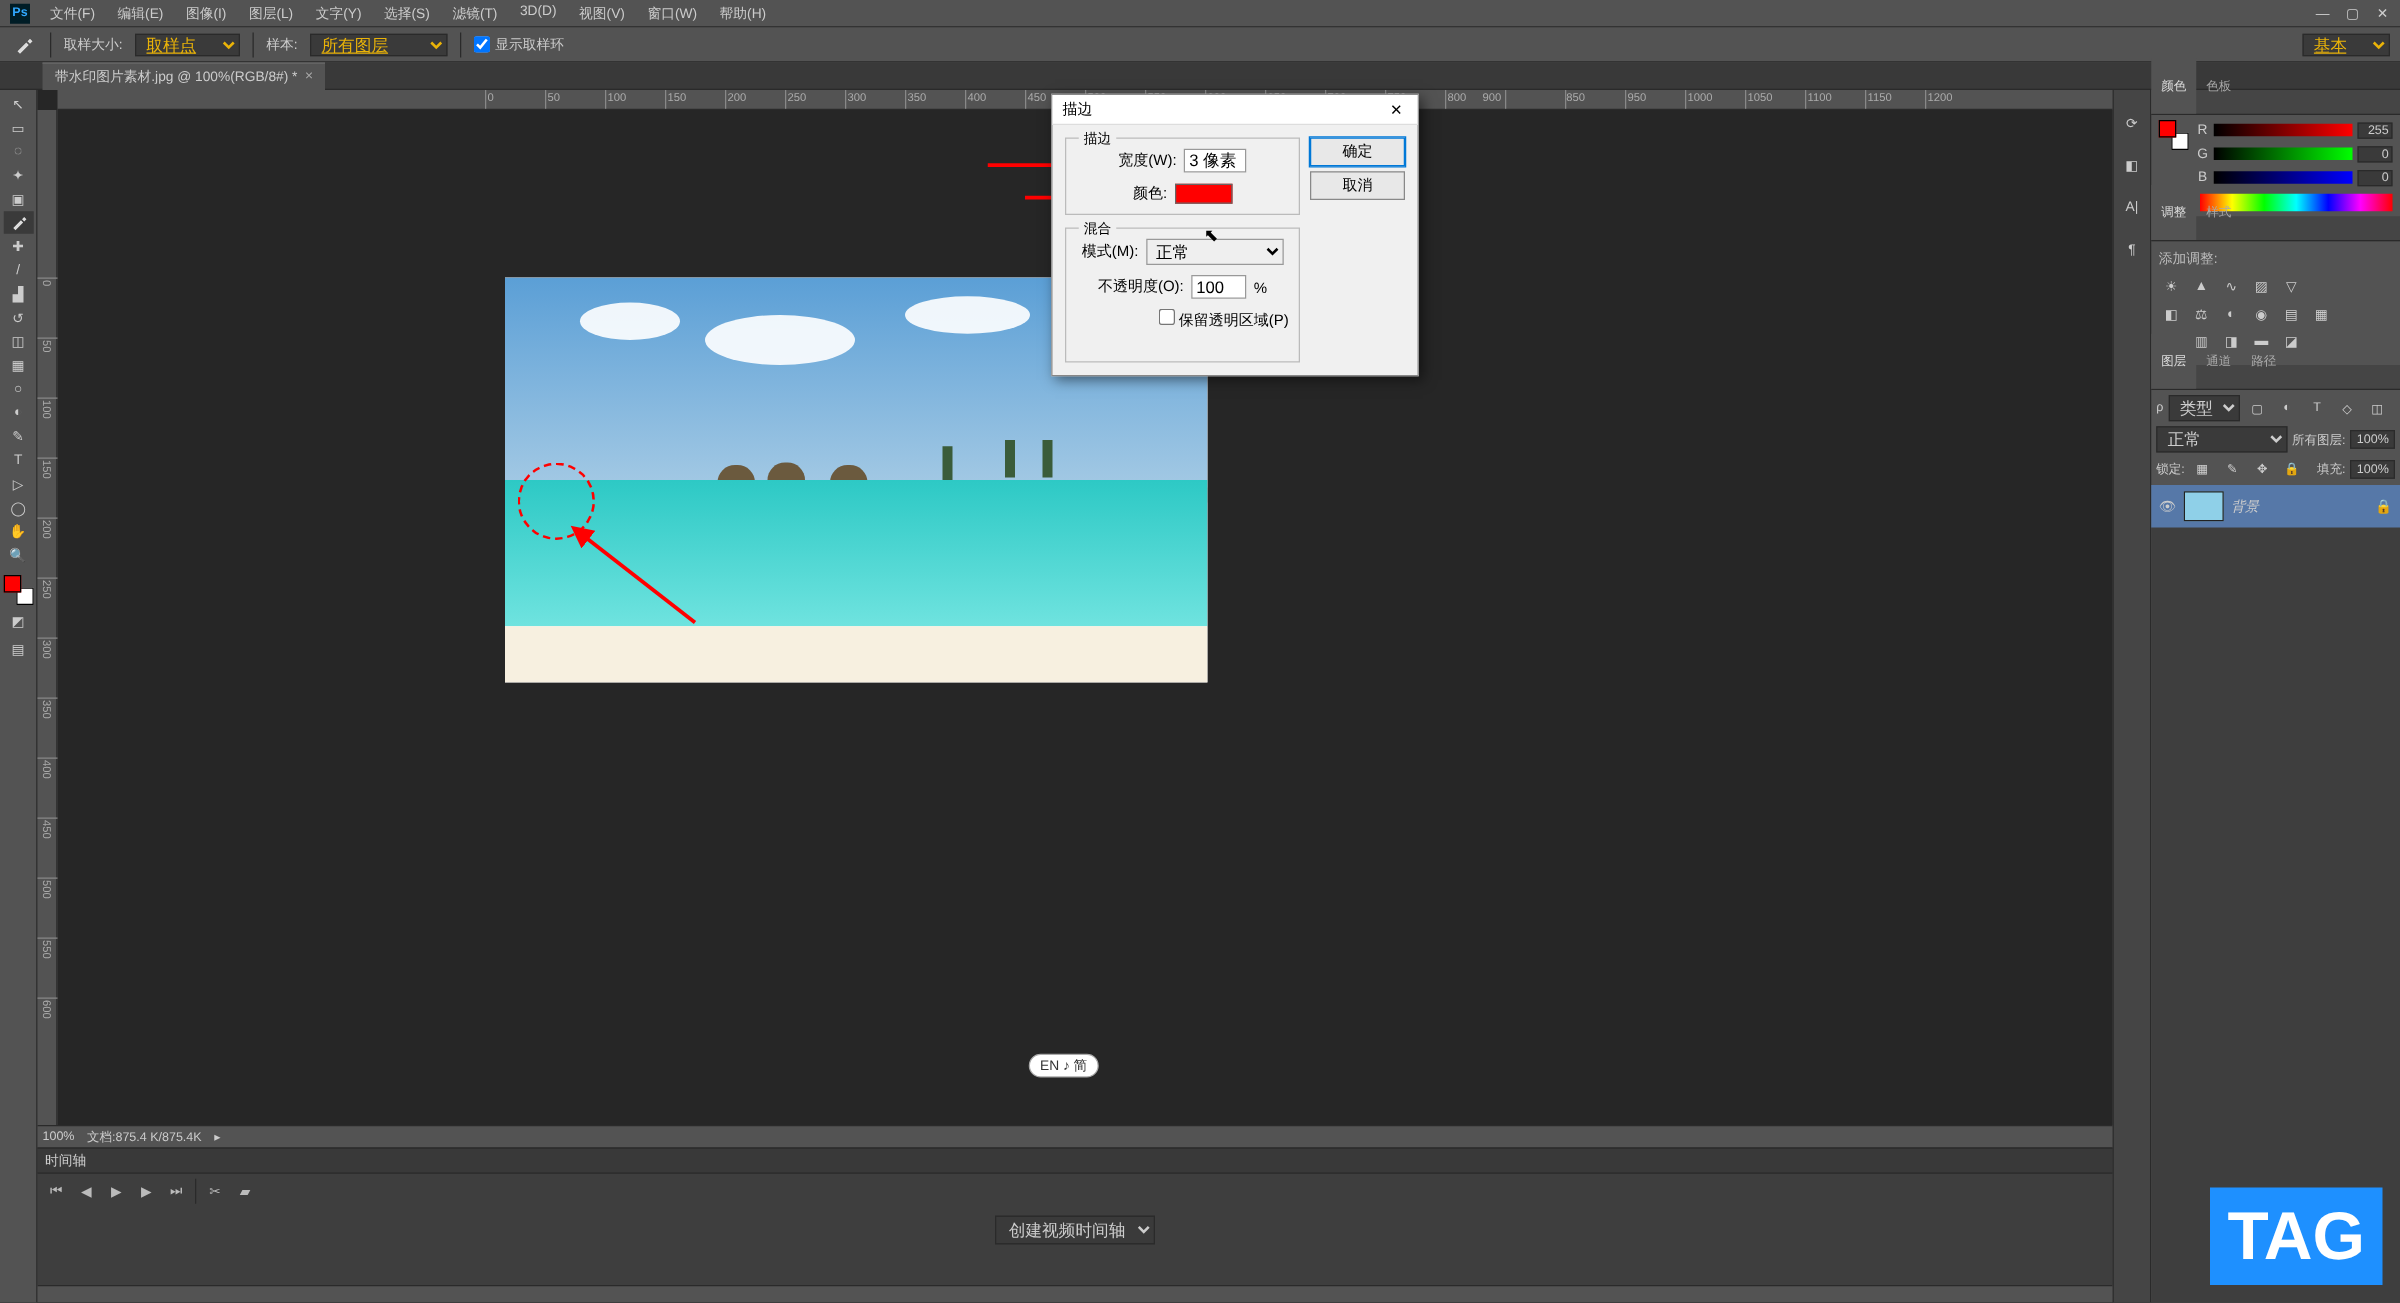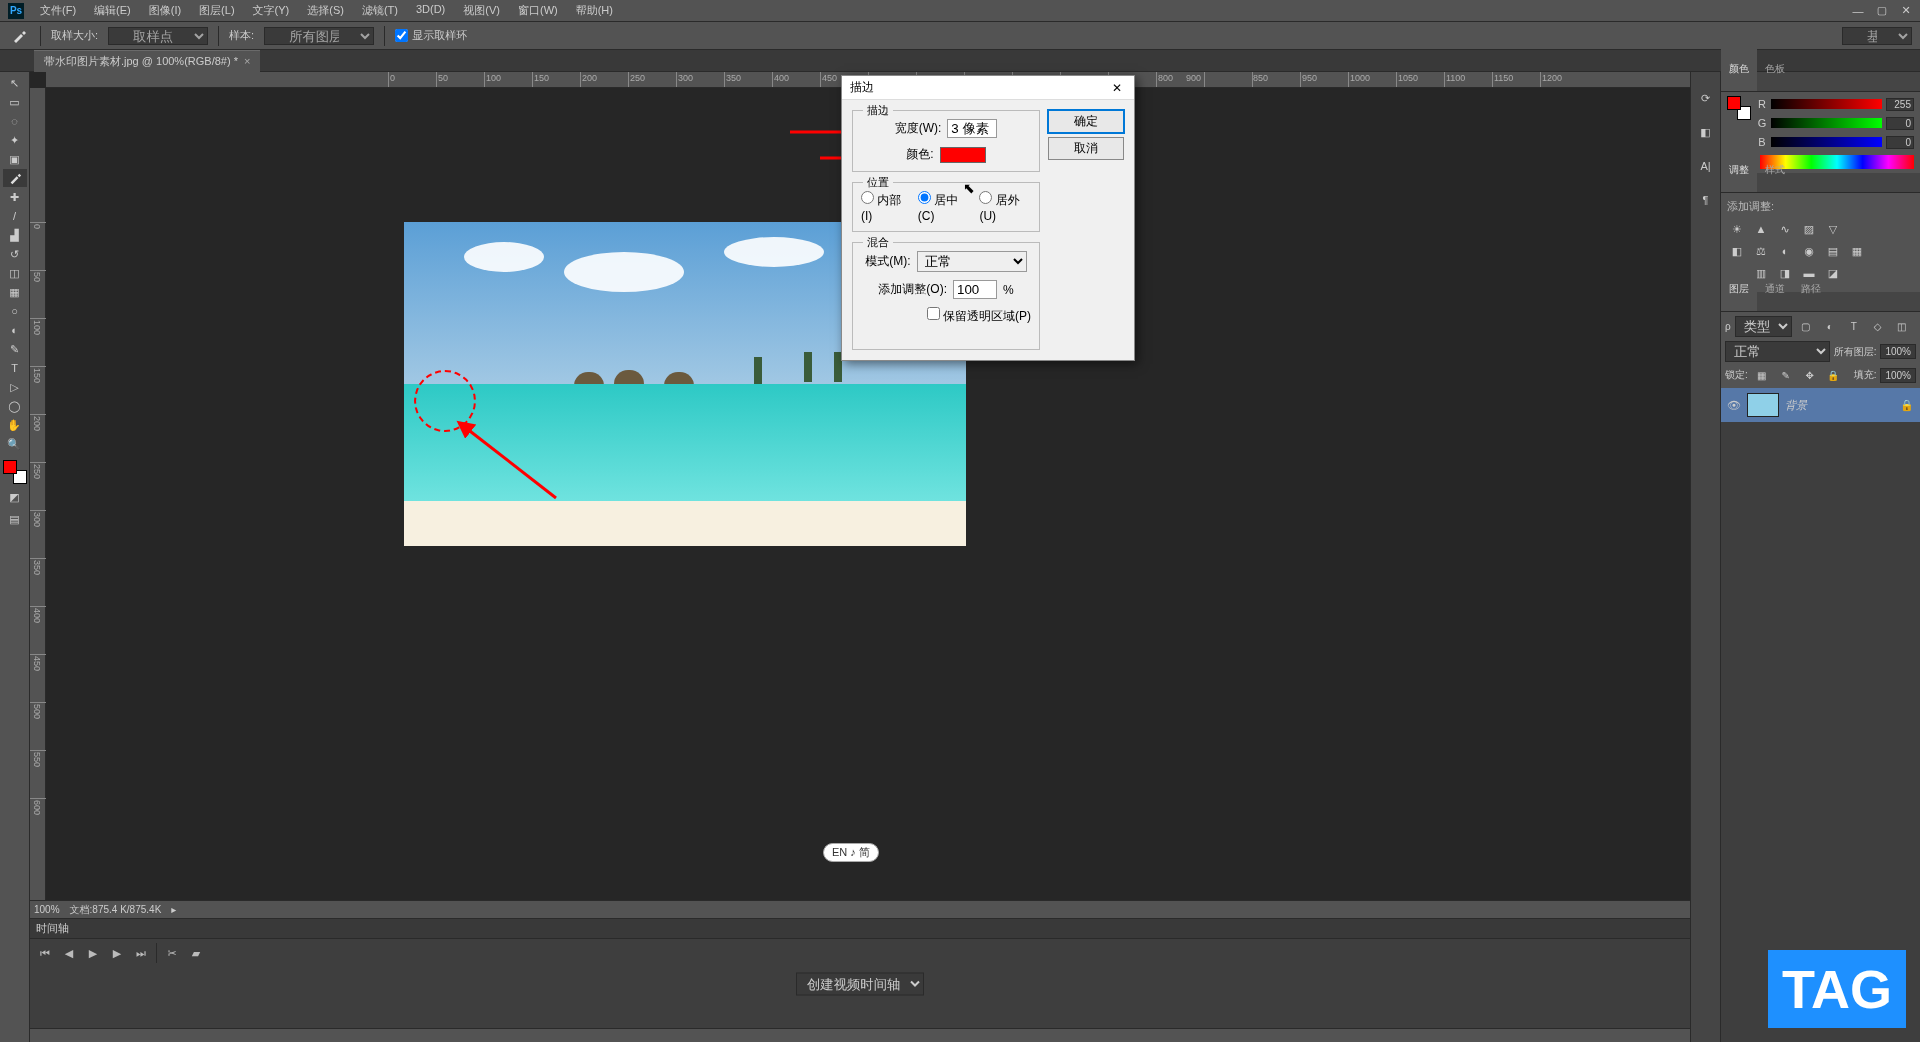--- a/index.html
+++ b/index.html
@@ -10,21 +10,21 @@
 .ps-logo { width: 16px; height: 16px; background: #001d26; color:#31a8ff; font-weight:bold; font-size:10px; display:flex; align-items:center; justify-content:center; margin-right: 10px; }
 .menu-items { display: flex; gap: 6px; }
 .menu-item { padding: 2px 6px; cursor: default; }
 .win-controls { margin-left: auto; display: flex; gap: 4px; padding-right: 4px; }
 .win-btn { width: 20px; height: 16px; display:flex; align-items:center; justify-content:center; color:#ccc; }
 
 
 .optbar { background: #535353; height: 28px; display:flex; align-items:center; padding: 0 8px; border-bottom: 1px solid #2a2a2a; gap: 10px; }
 .tool-icon { width: 22px; height: 22px; display:flex; align-items:center; justify-content:center; }
 .ob-sep { width:1px; height:20px; background:#2a2a2a; }
-.ob-select { background:#3a3a3a; border:1px solid #2a2a2a; color:#a3a3a3; height:18px; padding:0 18px 0 20px; }
+.ob-select { background:#3a3a3a; border:1px solid #2a2a2a; color:#eab308; height:18px; padding:0 18px 0 4px;text-decoration:underline; }
 .ob-check { display:flex; align-items:center; gap:4px; }
 .ob-right { margin-left:auto; display:flex; align-items:center; gap:6px; }
 
 
 .doctab-row { background:#393939; height:22px; display:flex; align-items:center; padding-left:34px; border-bottom:1px solid #2a2a2a; }
 .doctab { background:#535353; padding:3px 10px; border-top:1px solid #6a6a6a; font-size:11px; display:flex; align-items:center; gap:6px; }
 .doctab-close { color:#aaa; }
 
 
 .main { position: absolute; top: 72px; left: 0; right: 0; bottom: 0; display:flex; }
@@ -491,35 +491,27 @@
         <div class="frow">
           <label>宽度(W):</label>
           <input class="finput" value="3 像素" style="">
         </div>
         <div class="frow" style="margin-bottom:0">
           <label>颜色:</label>
           <span class="fcolor"></span>
         </div>
       </div>
       <div class="fieldset">
-        <span class="fs-legend">位置</span>
-        <div class="radios">
-          <label><input type="radio" name="pos" style=""> <span>内部(I)</span></label>
-          <label><input type="radio" name="pos" checked="" style=""> <span>居中(C)</span></label>
-          <label><input type="radio" name="pos" style=""> <span>居外(U)</span></label>
-        </div>
-      </div>
-      <div class="fieldset">
         <span class="fs-legend">混合</span>
         <div class="frow">
           <label>模式(M):</label>
           <select class="finput" style="width:110px"><option>正常</option></select>
         </div>
         <div class="frow">
-          <label>添加调整(O):</label>
+          <label>不透明度(O):</label>
           <input class="finput" style="width: 44px;" value="100">
           <span>%</span>
         </div>
         <div class="frow" style="justify-content:flex-end; margin-bottom:16px">
           <label><input type="checkbox" style=""> <span>保留透明区域(P)</span></label>
         </div>
       </div>
     </div>
     <div class="dlg-right">
       <div class="dlg-btn focus">确定</div>

